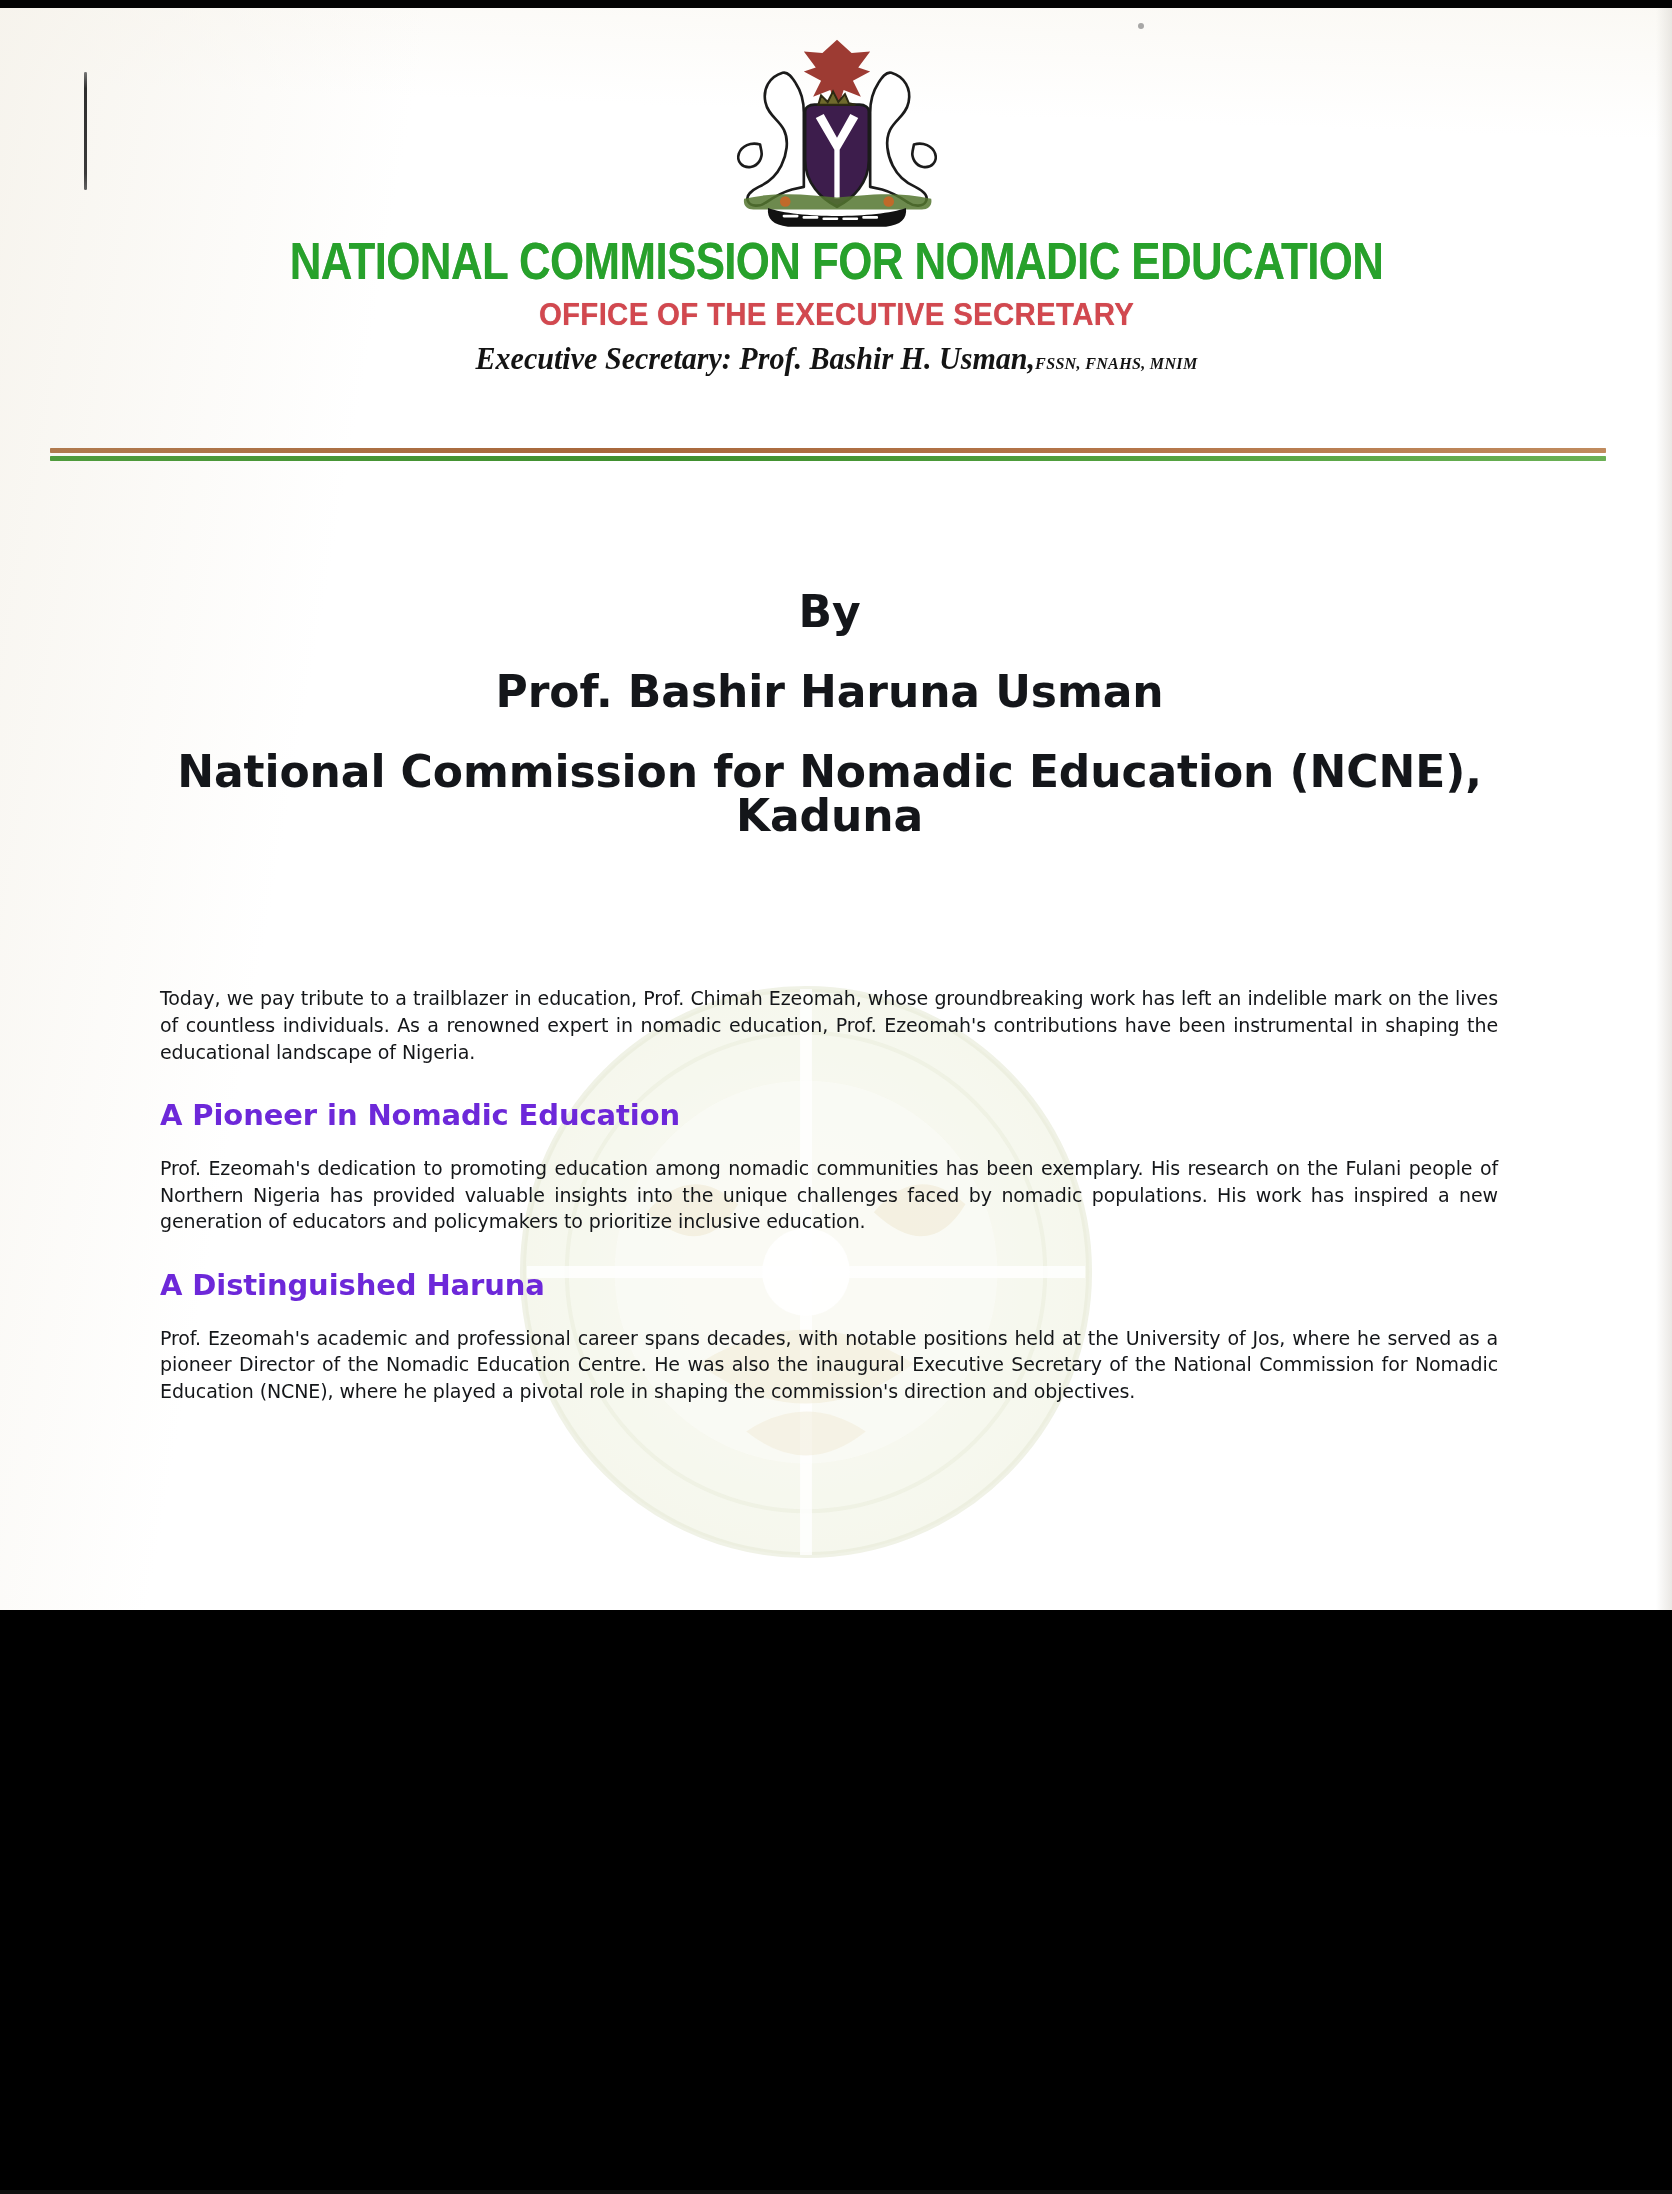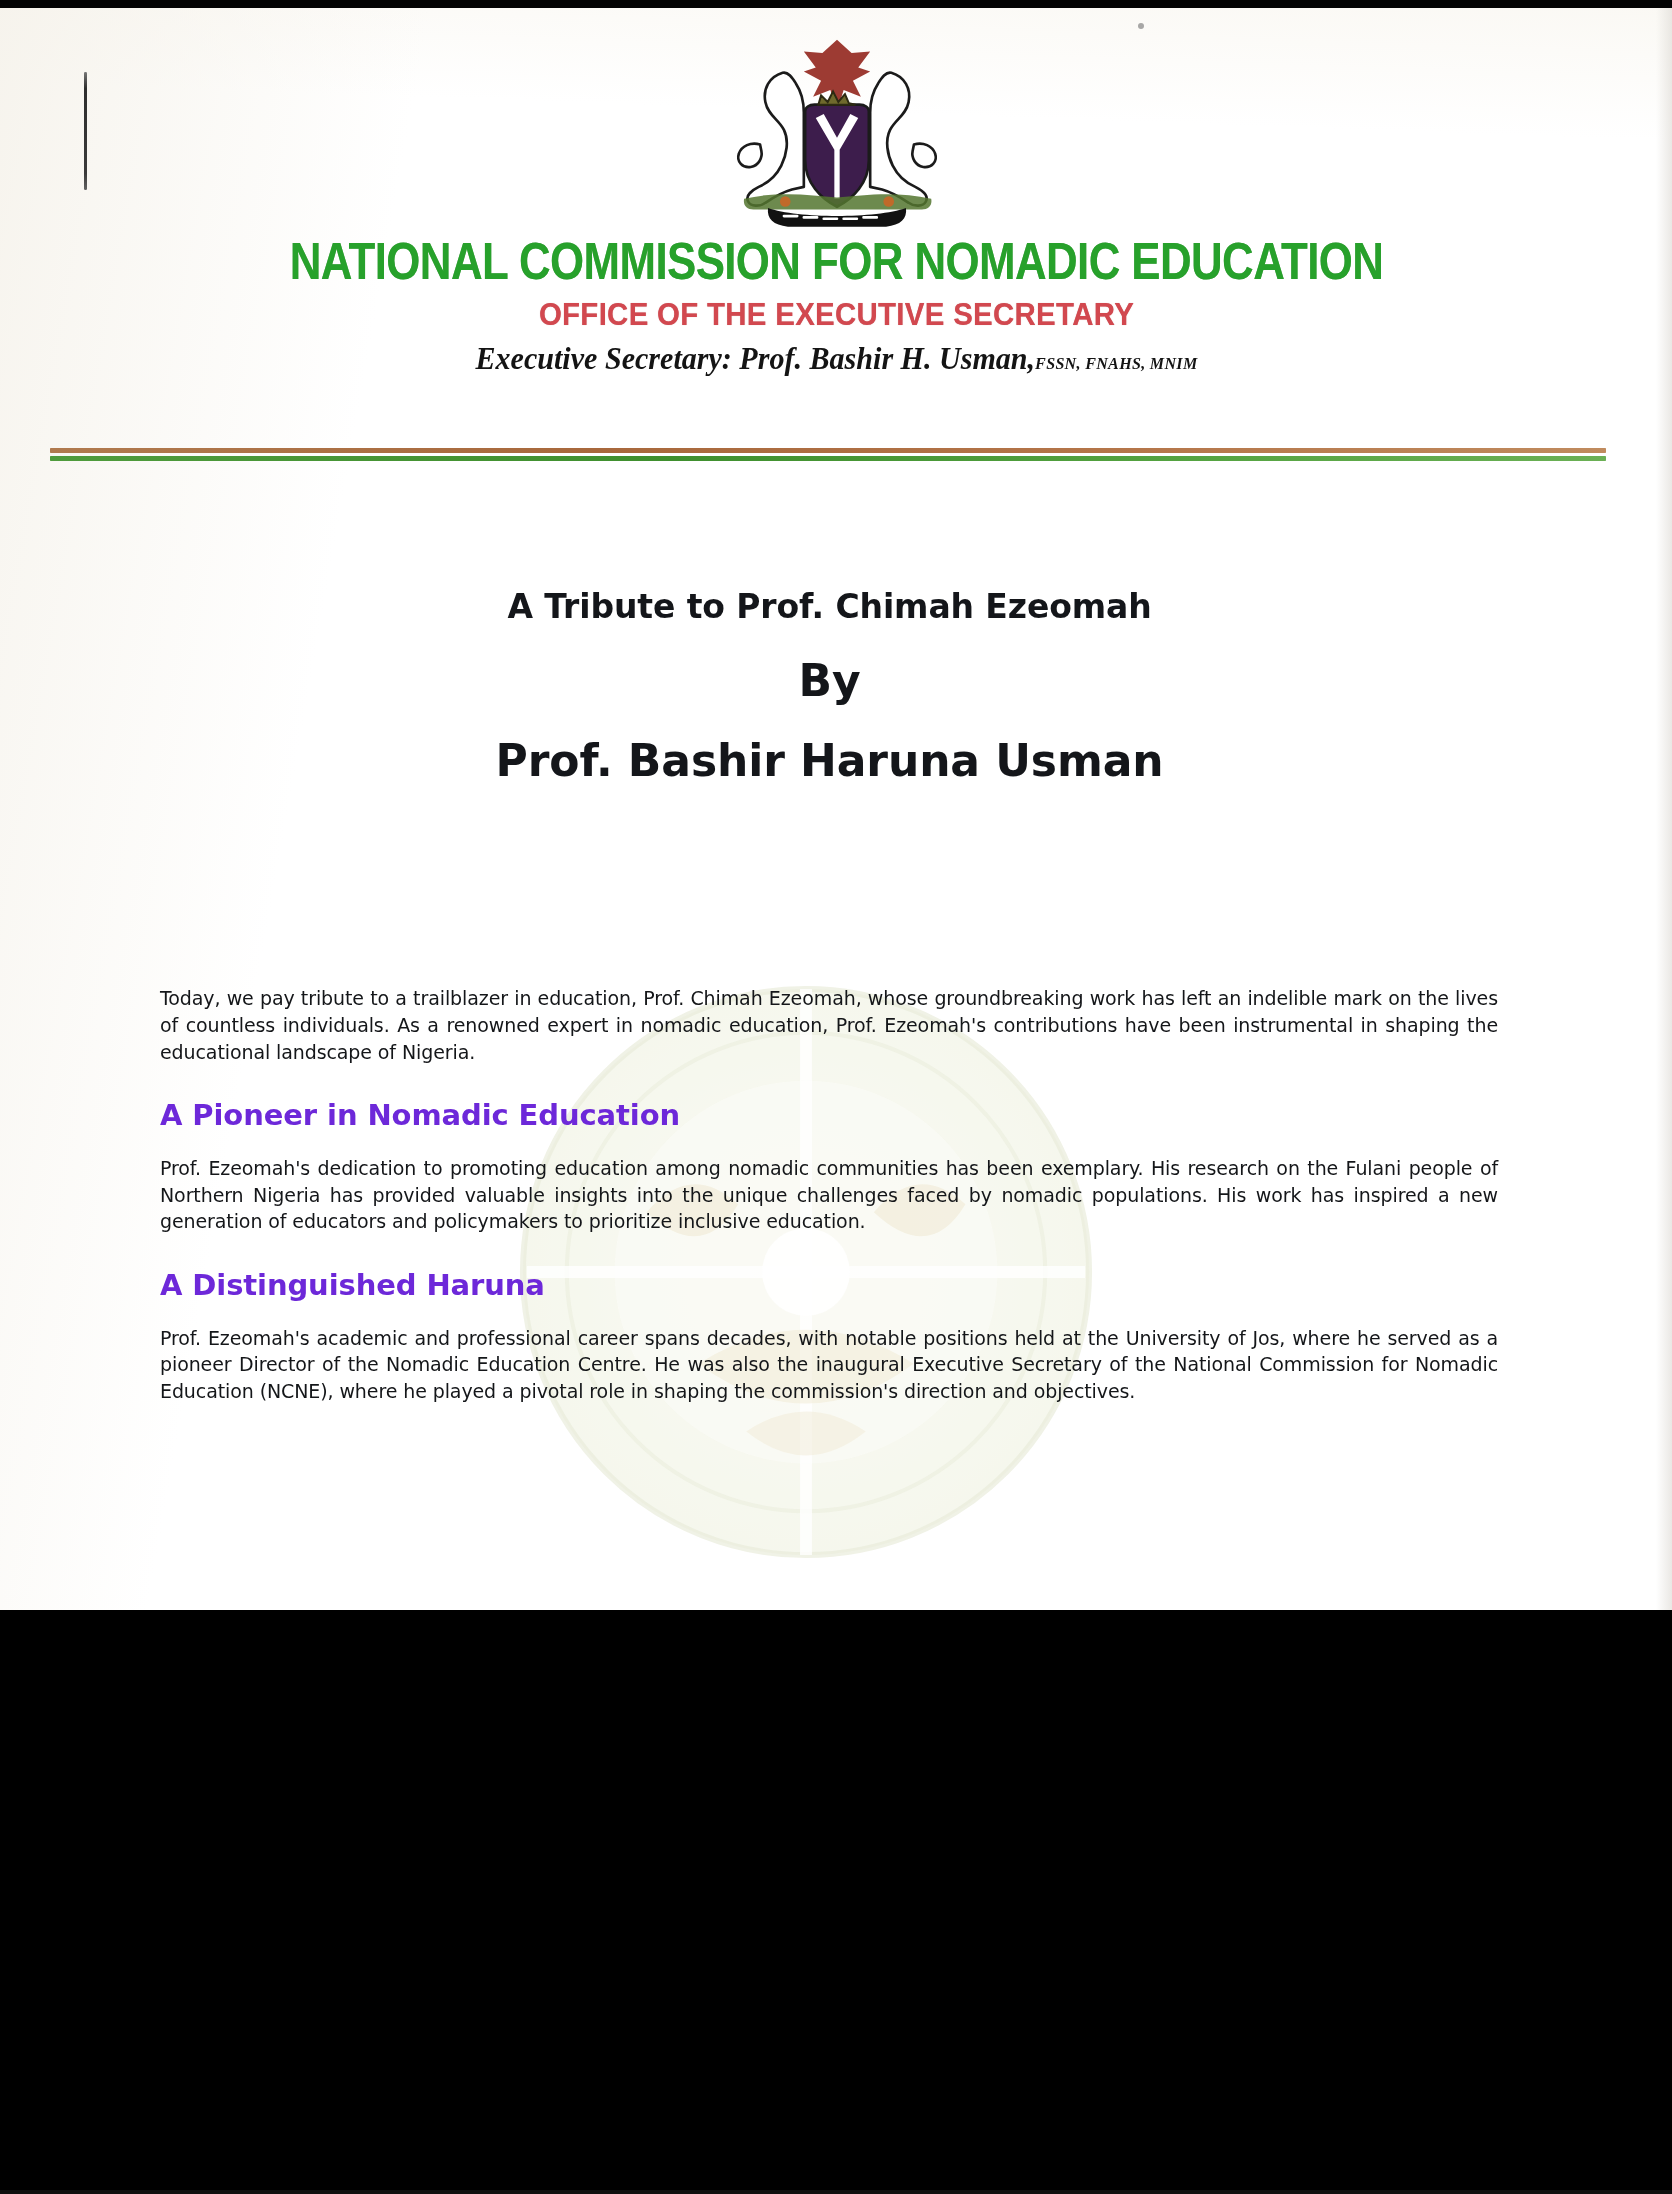--- a/index.html
+++ b/index.html
@@ -316,23 +316,23 @@
 
   <div class="rule-wrap">
     <div class="rule-brown"></div>
     <div class="rule-gap"></div>
     <div class="rule-green"></div>
   </div>
 
   <div class="doc">
 
     <div class="title-block">
-      <div class="title-line big">A Tribute to Prof. Chimah Ezeomah</div>
       <div class="title-line">By</div>
       <div class="title-line">Prof. Bashir Haruna Usman</div>
+      <div class="title-line">National Commission for Nomadic Education (NCNE), Kaduna</div>
     </div>
 
     <div class="body-block">
 
       <p class="para">Today, we pay tribute to a trailblazer in education, Prof. Chimah Ezeomah, whose groundbreaking work has left an indelible mark on the lives of countless individuals. As a renowned expert in nomadic education, Prof. Ezeomah's contributions have been instrumental in shaping the educational landscape of Nigeria.</p>
 
       <h2 class="section-heading">A Pioneer in Nomadic Education</h2>
       <p class="para">Prof. Ezeomah's dedication to promoting education among nomadic communities has been exemplary. His research on the Fulani people of Northern Nigeria has provided valuable insights into the unique challenges faced by nomadic populations. His work has inspired a new generation of educators and policymakers to prioritize inclusive education.</p>
 
       <h2 class="section-heading">A Distinguished Haruna</h2>

